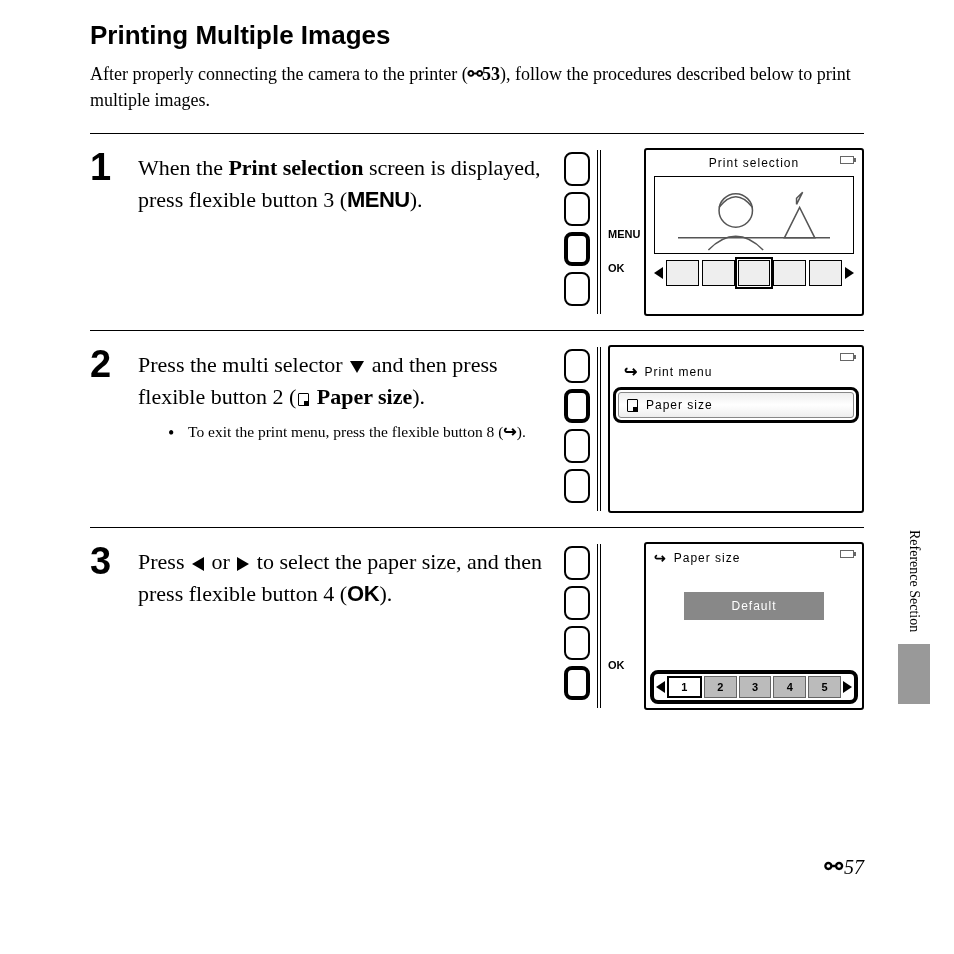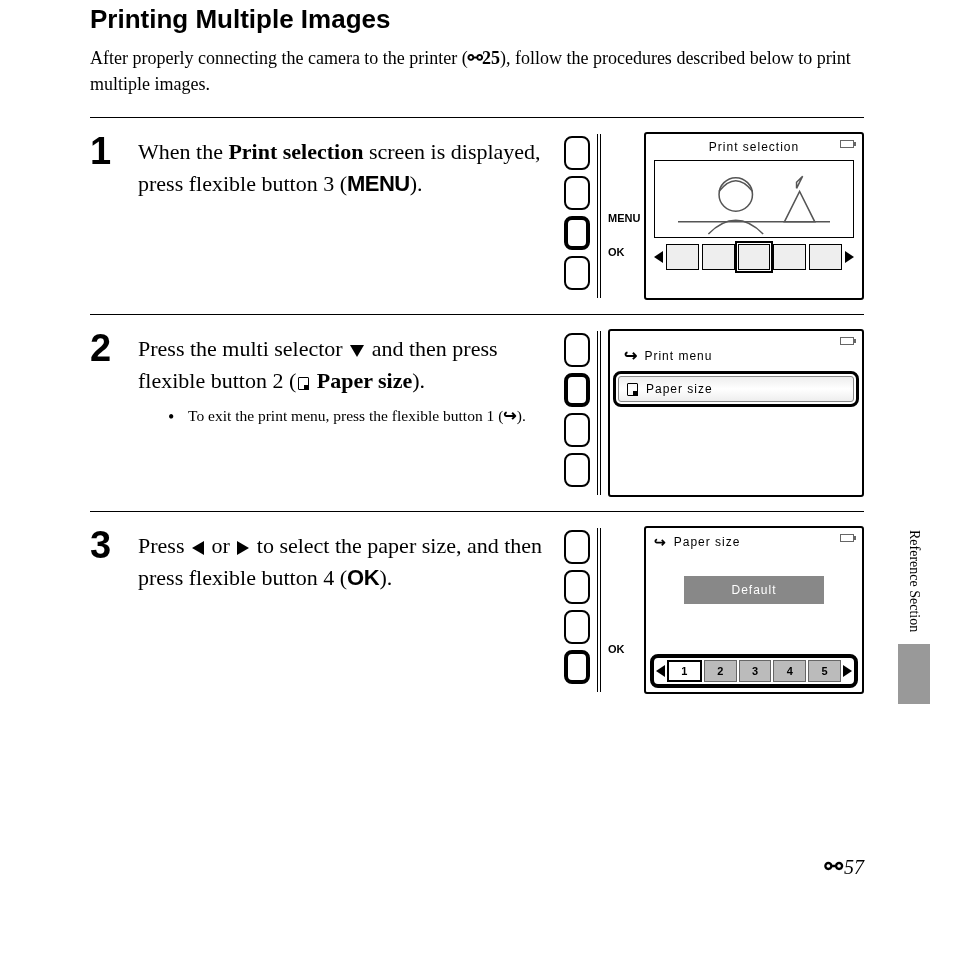--- a/index.html
+++ b/index.html
@@ -1,17 +1,17 @@
 <!DOCTYPE html>
 <html><head>
 <meta charset="utf-8">
 <style>
   * { box-sizing: border-box; margin: 0; padding: 0; }
   html, body { width: 954px; height: 954px; font-family: Georgia, 'Times New Roman', serif; background: #fff; color: #000; }
-  .page { position: relative; width: 954px; height: 904px; padding: 4px 90px 20px 90px; }
+  .page { position: relative; width: 954px; height: 904px; padding: 20px 90px 20px 90px; }
   h1 { font-size: 26px; font-weight: bold; margin-bottom: 10px; font-family: Arial, sans-serif; }
   .intro { font-size: 18px; line-height: 1.45; margin-bottom: 20px; }
   .ref { display: inline-flex; align-items: center; font-weight: bold; }
   .chainlink { display:inline-block; font-weight:bold; letter-spacing:-2px; margin-right:1px;}
   hr.sep { border: none; border-top: 1px solid #000; margin: 0; }
   .step { display: flex; padding: 14px 0 14px 0; }
   .num { font-size: 38px; font-weight: bold; font-family: Arial, sans-serif; width: 48px; flex:0 0 48px; line-height:1; }
   .body { flex: 1 1 auto; padding-top:4px; }
   .body .main { font-size: 22px; line-height: 1.45; }
   .body .bullets { margin-top: 8px; padding-left: 0; }
@@ -65,21 +65,21 @@
   .portrait { width:100%; height:100%;}
 </style>
 </head>
 <body>
 
 <div class="page">
   <h1>Printing Multiple Images</h1>
   <p class="intro">
     <span>After properly connecting the camera to the printer (</span><span class="ref">
         <span class="chainlink">⚯</span>
-        <span>25</span>
+        <span>53</span>
       </span><span>), follow the procedures described below to print multiple images.</span>
   </p>
   <hr class="sep">
 
   <div class="step">
     <div class="num">1</div>
     <div class="body">
       <p class="main">
         <span>When the </span><span class="b">Print selection</span><span> screen is displayed, press flexible button 3 (</span><span class="glyph-menu">MENU</span><span>).</span>
       </p>
@@ -129,21 +129,21 @@
   <hr class="sep">
 
   <div class="step">
     <div class="num">2</div>
     <div class="body">
       <p class="main">
         <span>Press the multi selector </span><span class="tri-down"></span><span> and then press flexible button 2 (</span><span class="papericon"></span> <span class="b">Paper size</span><span>).</span>
       </p>
       <ul class="bullets">
         <li>
-          <span>To exit the print menu, press the flexible button 1 (</span><span class="backarrow">↪</span><span>).</span>
+          <span>To exit the print menu, press the flexible button 8 (</span><span class="backarrow">↪</span><span>).</span>
         </li>
       </ul>
     </div>
     <div class="diagram">
       <div class="camface">
         <div class="btncol">
           <div class="fbtn"></div>
           <div class="fbtn hl"></div>
           <div class="fbtn"></div>
           <div class="fbtn"></div>

